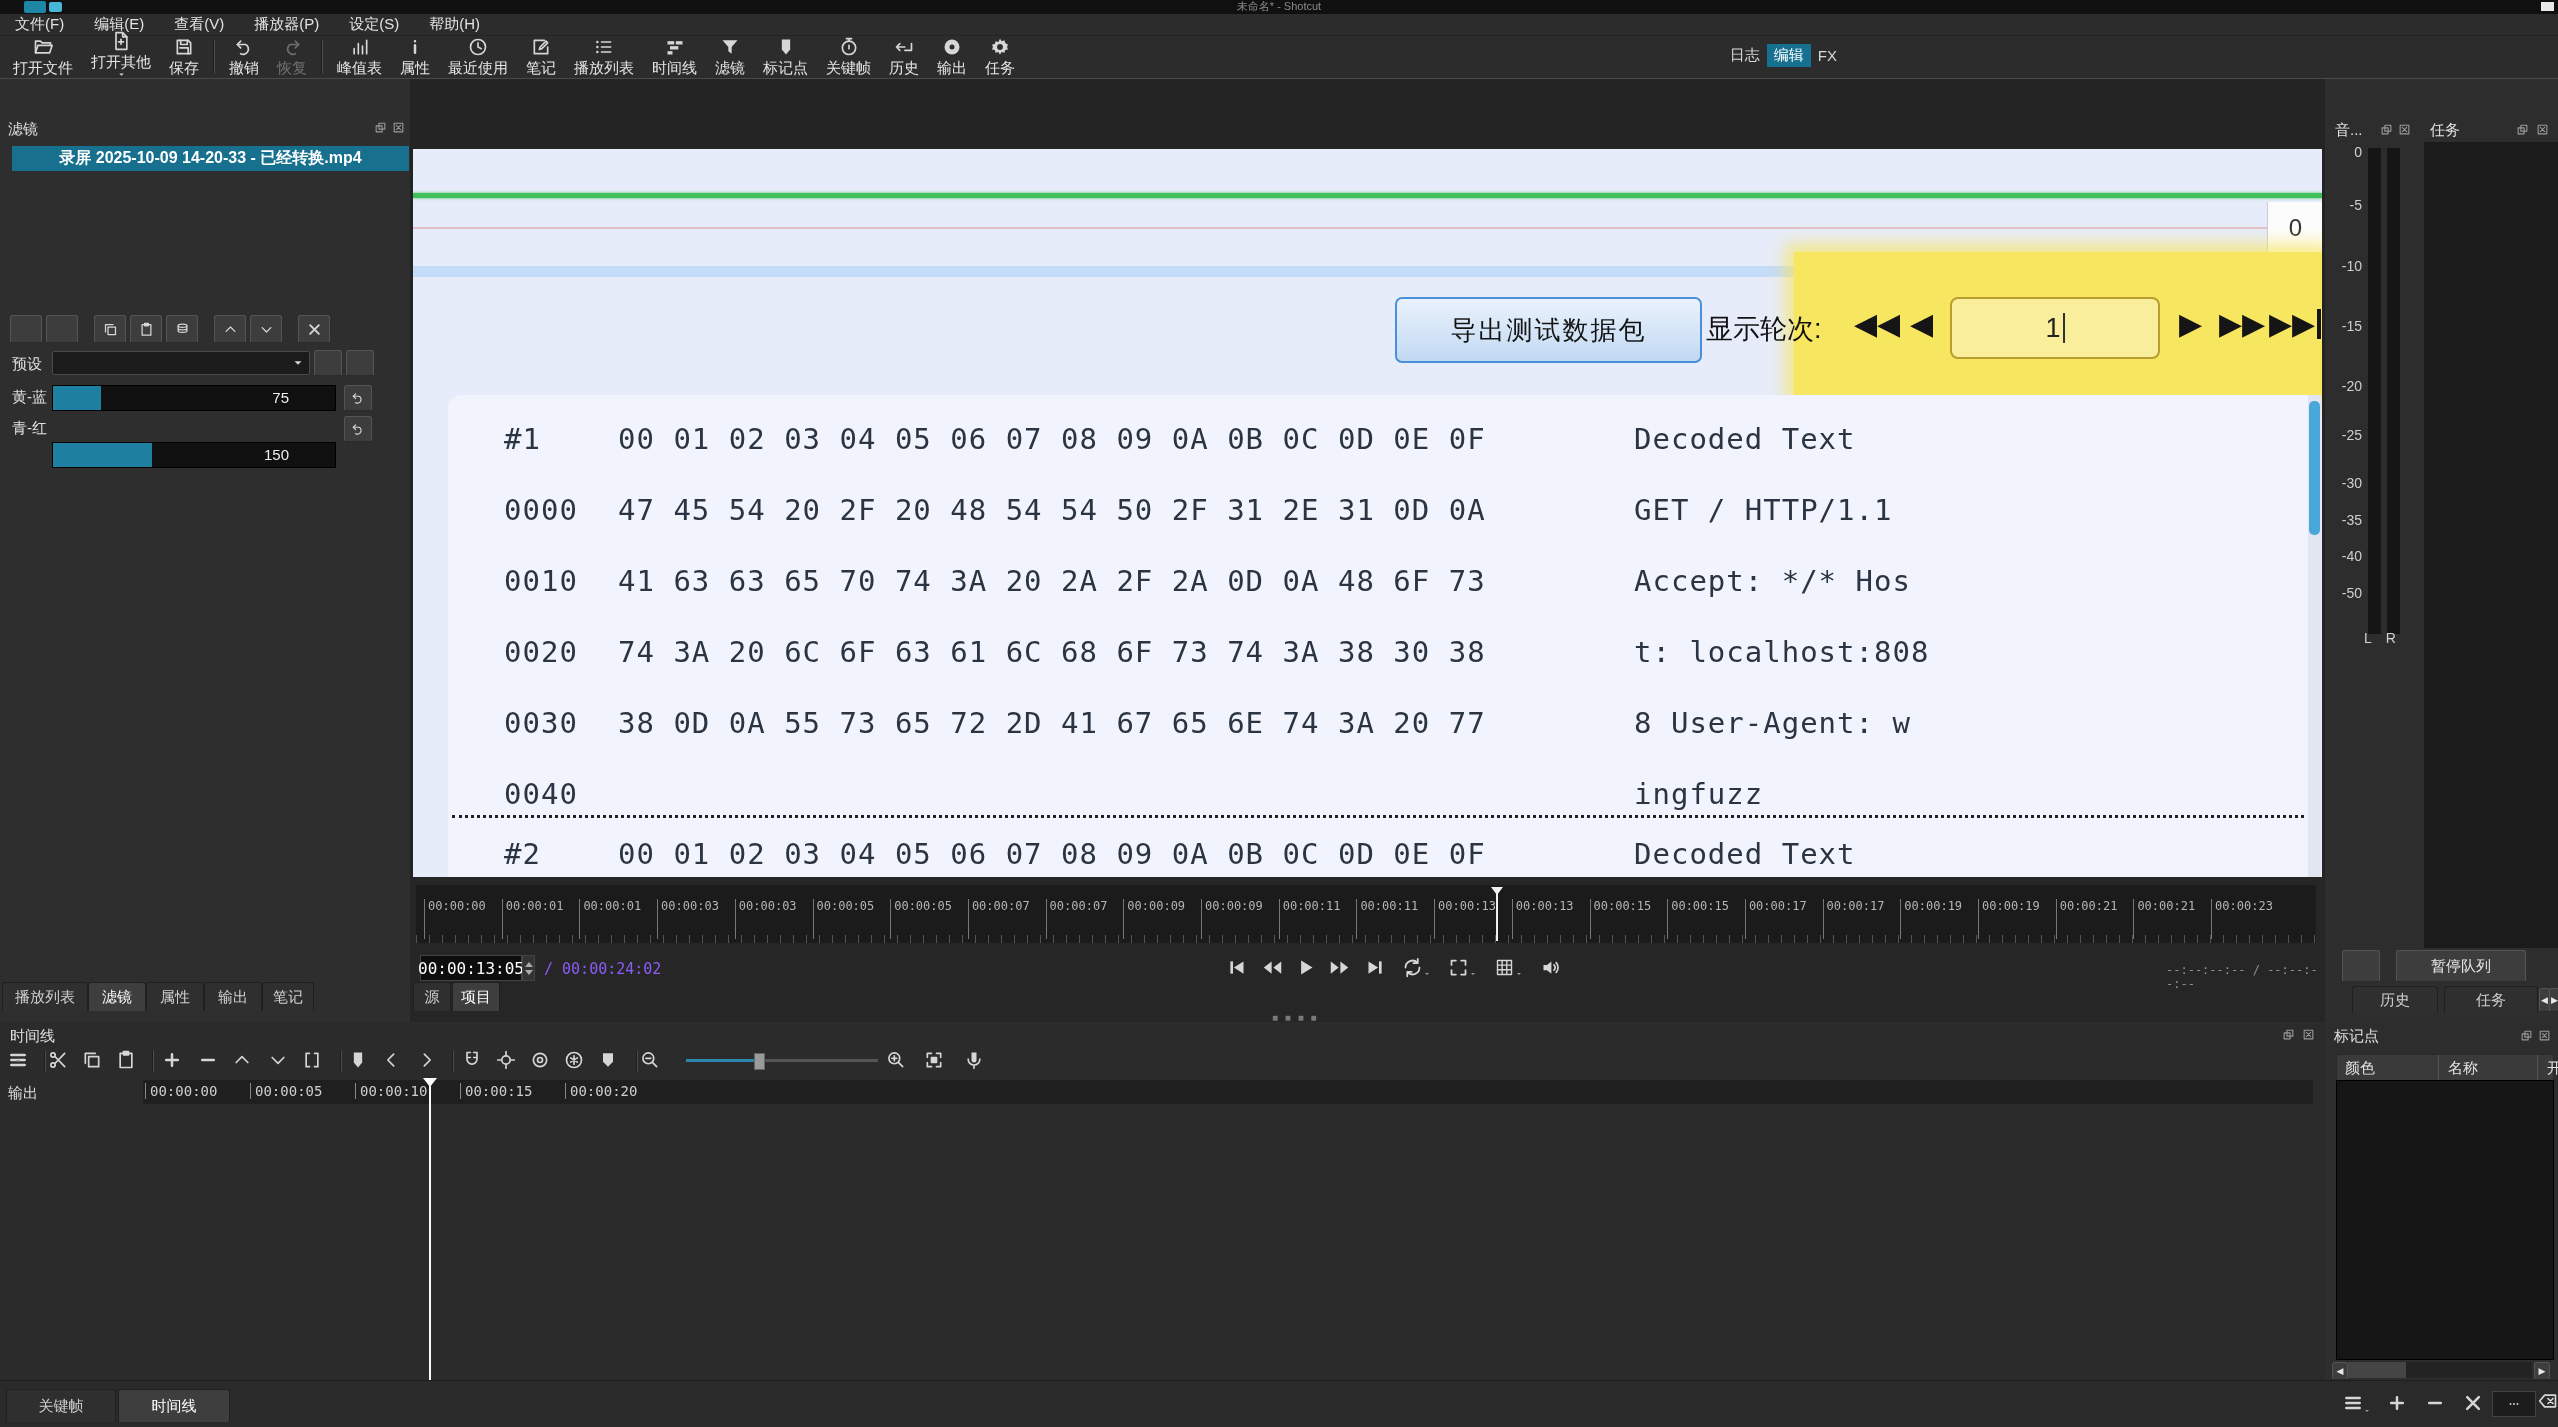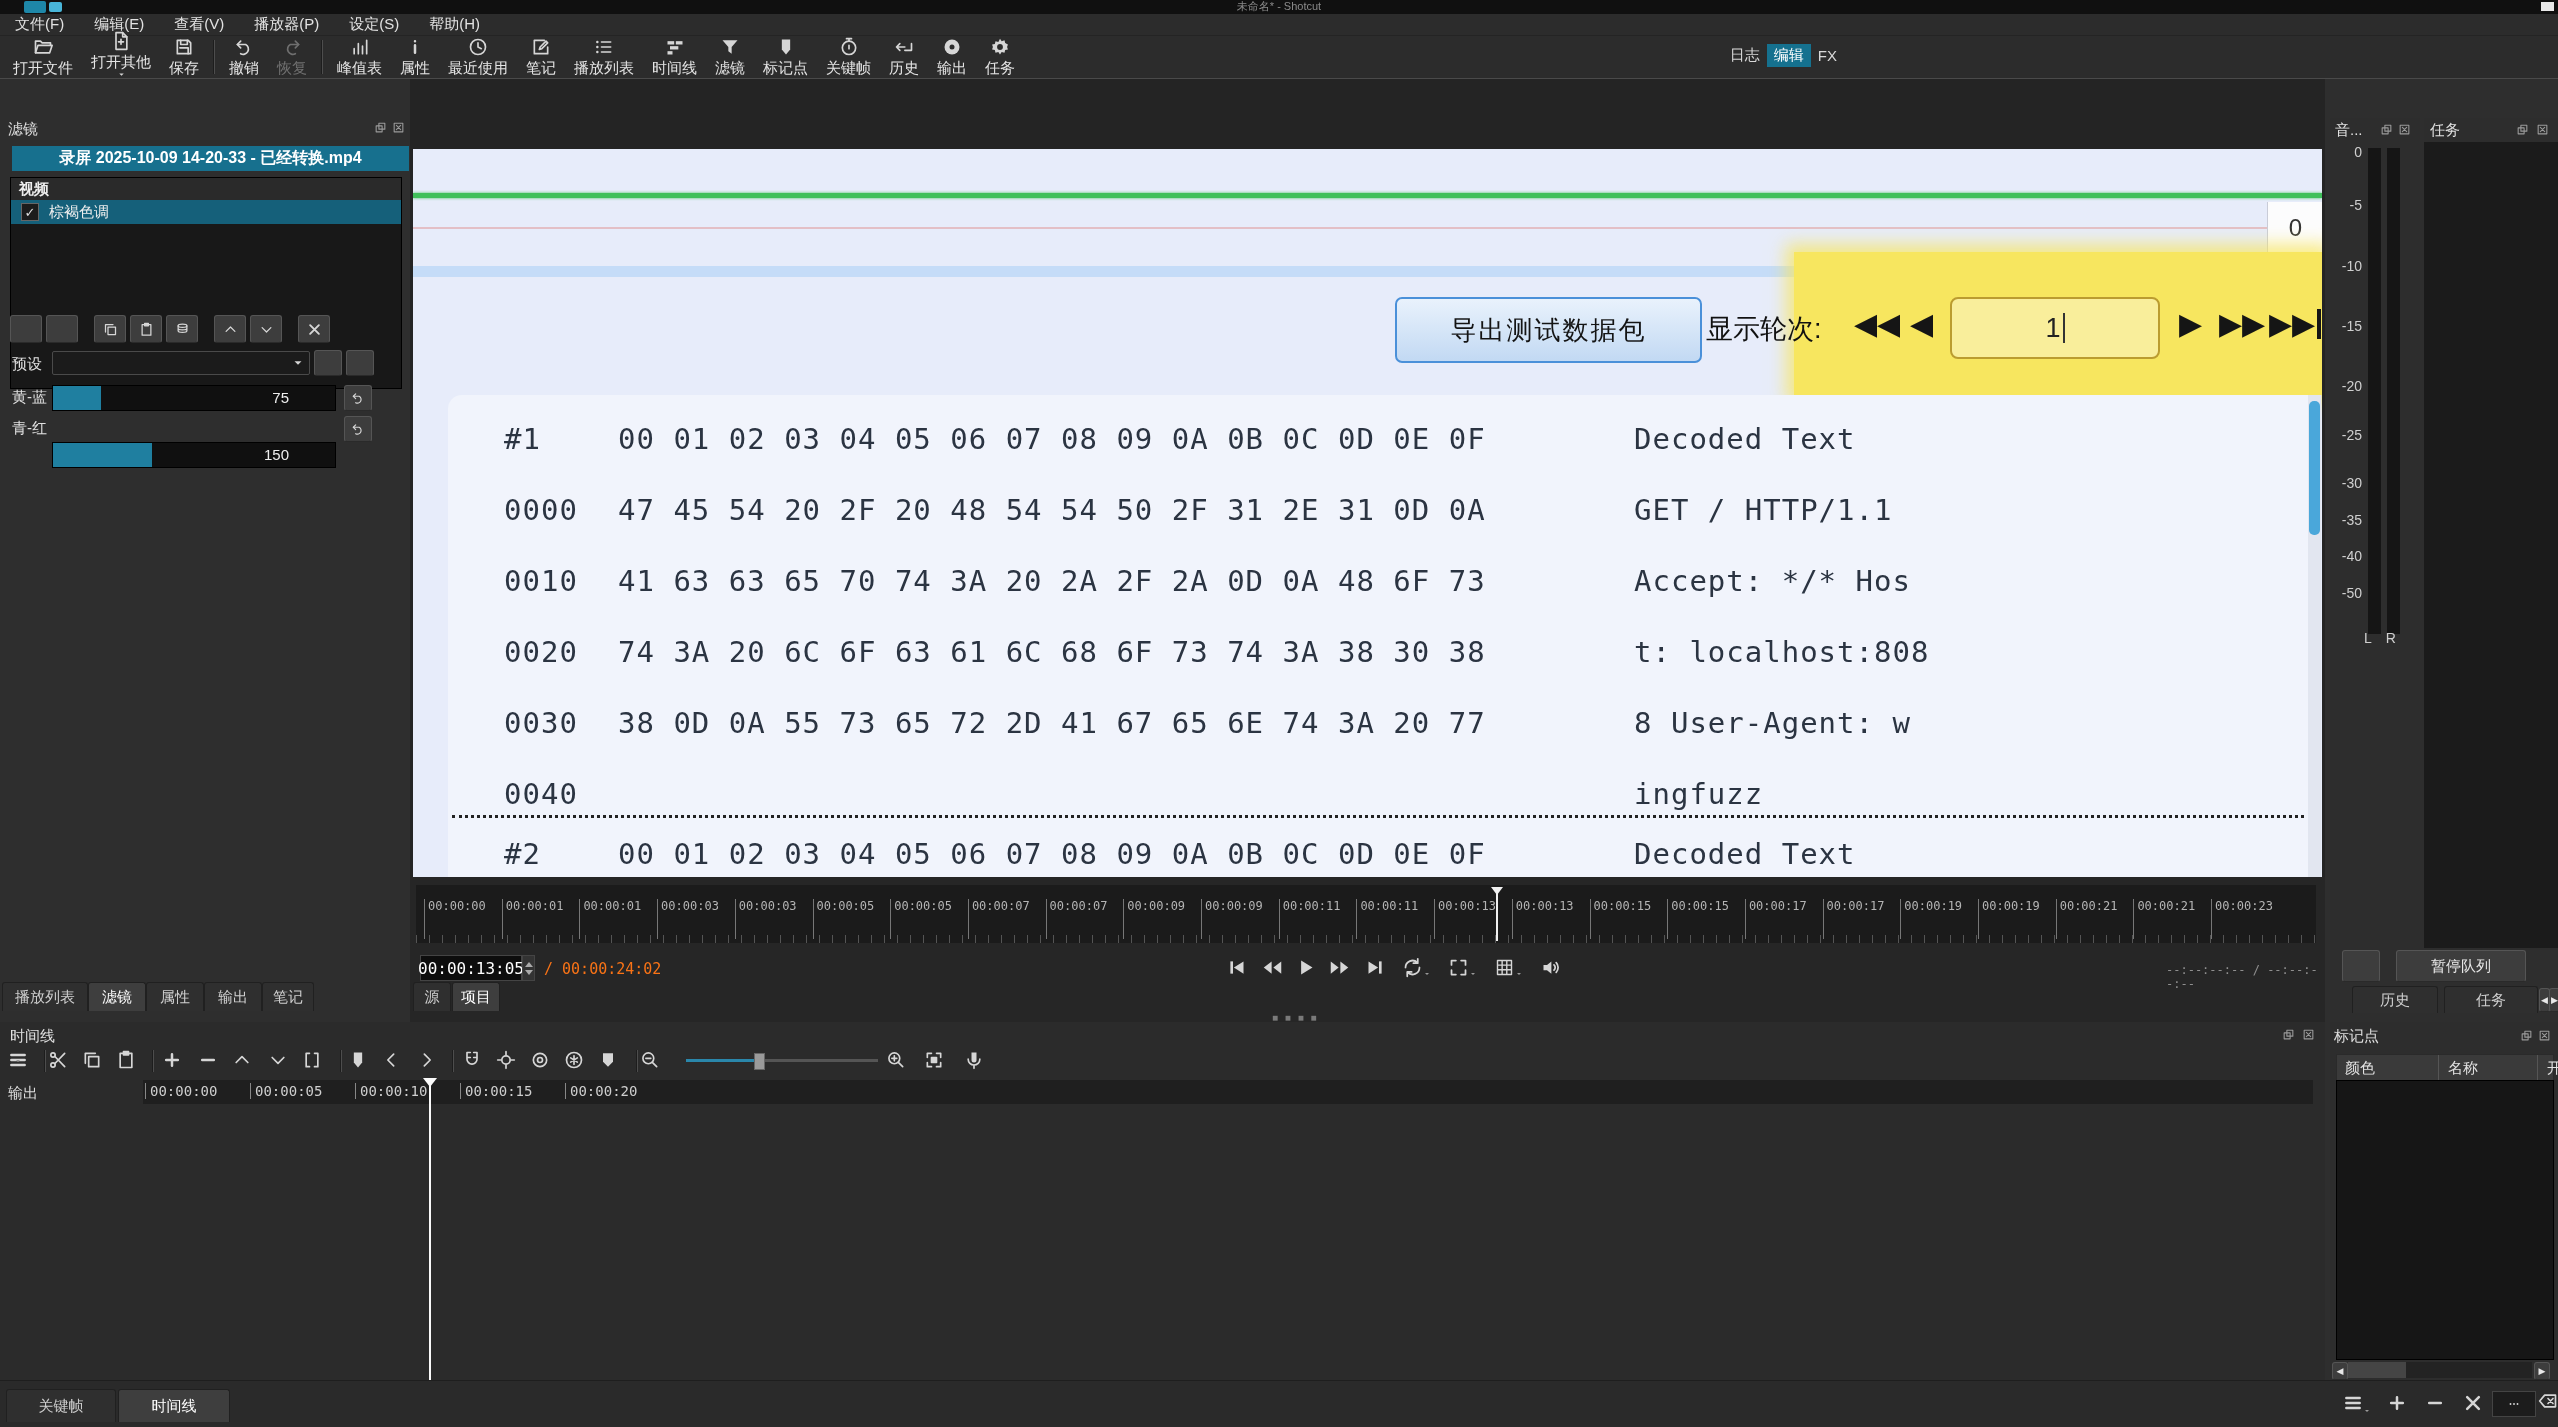--- a/index.html
+++ b/index.html
@@ -268,27 +268,20 @@
           <rect x="4" y="9" width="11" height="11"></rect>
         </svg>
       </span>
     <span class="abs icon float-ic" style="left:392px;top:42px">
         <svg width="13" height="13" viewBox="0 0 24 24" fill="none" stroke="currentColor" stroke-width="2" stroke-linecap="round" stroke-linejoin="round">
           <rect x="4" y="4" width="16" height="16"></rect>
           <path d="M8 8l8 8M16 8l-8 8"></path>
         </svg>
       </span>
     <div class="abs" id="clipbar">录屏 2025-10-09 14-20-33 - 已经转换.mp4</div>
-    <div class="abs" id="filterlist">
-      <div class="flt-section">视频</div>
-      <div class="flt-row">
-        <span class="checkbox">✓</span>
-        <span>棕褐色调</span>
-      </div>
-    </div>
     <div class="abs" id="filteractions" style="left:10px;top:236px;height:28px">
         <span class="btn fbtn" style="position: absolute; left: 0px; top: 0px;">
           <span class="icon">
             <svg width="15" height="15" viewBox="0 0 24 24" fill="none" stroke="currentColor" stroke-width="2" stroke-linecap="round" stroke-linejoin="round"></svg>
           </span>
         </span>
         <span class="btn fbtn" style="position: absolute; left: 36px; top: 0px;">
           <span class="icon">
             <svg width="15" height="15" viewBox="0 0 24 24" fill="none" stroke="currentColor" stroke-width="2" stroke-linecap="round" stroke-linejoin="round"></svg>
           </span>
@@ -503,21 +496,21 @@
         <div class="ptick mono" style="left: 1795.1px;">00:00:23</div>
       </div>
     <div class="abs" style="left:1086px;top:10px;width:2px;height:54px;background:#f0f0f0">
       <div style="position:absolute;left:-5px;top:0;width:0;height:0;border:6px solid transparent;border-top:8px solid #f0f0f0"></div>
     </div>
     <div class="abs mono" style="left:10px;top:78px;width:100px;height:24px;background:#0d0d0d;border:1px solid #444;color:#fff;font-size:16px;display:flex;align-items:center;justify-content:center">00:00:13:05</div>
     <div class="abs" style="left:112px;top:78px;width:13px;height:26px;background:#333;border:1px solid #444;box-sizing:border-box;display:flex;flex-direction:column;align-items:center;justify-content:center;gap:3px">
       <span style="width:0;border:4px solid transparent;border-bottom:5px solid #aaa"></span>
       <span style="width:0;border:4px solid transparent;border-top:5px solid #aaa"></span>
     </div>
-    <div class="abs mono" style="left:134px;top:83px;color:#f97316;font-size:15px">/ 00:00:24:02</div>
+    <div class="abs mono" style="left:134px;top:83px;color:#8b5cf6;font-size:15px">/ 00:00:24:02</div>
     <div id="transport">
         <span class="abs icon" style="left: 816px; top: 80px;">
           <span class="icon">
             <svg width="21" height="21" viewBox="0 0 24 24" fill="none" stroke="currentColor" stroke-width="2" stroke-linecap="round" stroke-linejoin="round">
               <g fill="currentColor" stroke="none">
                 <rect x="5" y="5" width="3" height="14"></rect>
                 <path d="M20 5v14L9 12z"></path>
               </g>
             </svg>
           </span>

